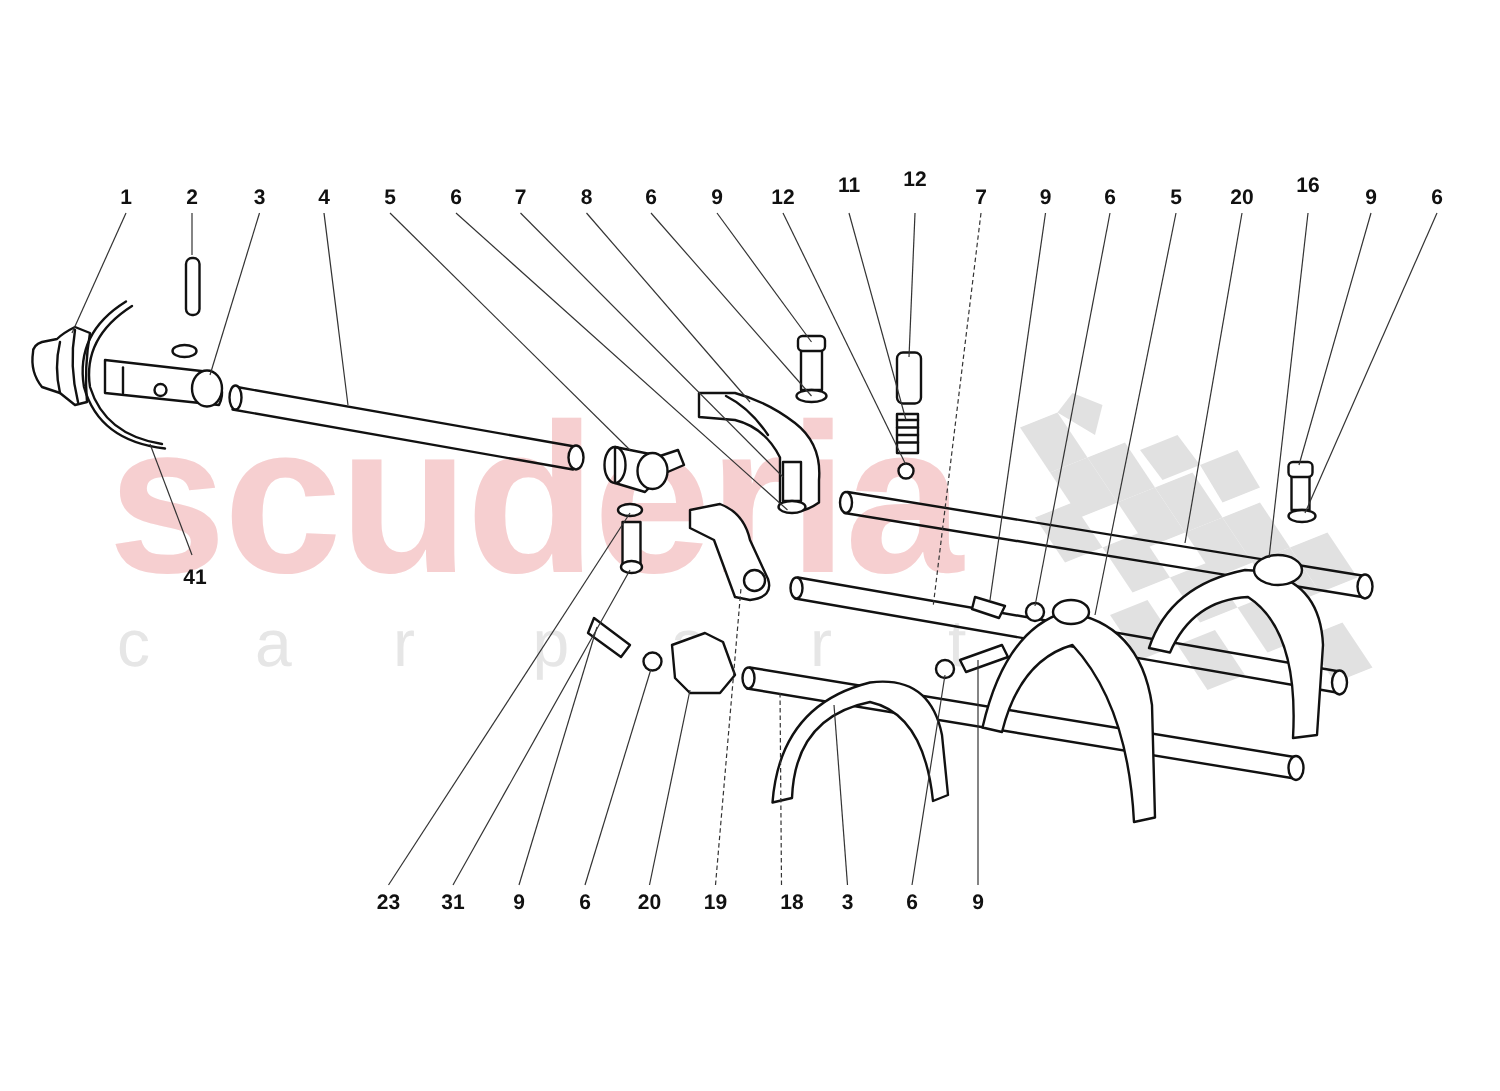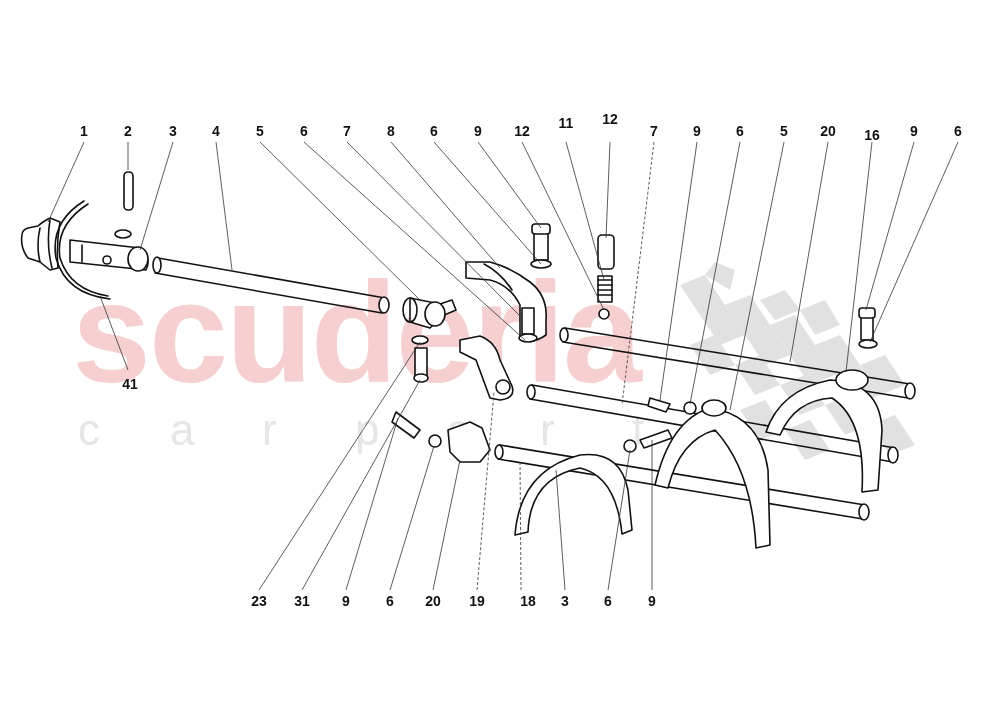--- a/index.html
+++ b/index.html
@@ -201,21 +201,21 @@
   <div class="label" style="left:434px;top:124px">6</div>
   <div class="label" style="left:478px;top:124px">9</div>
   <div class="label" style="left:522px;top:124px">12</div>
   <div class="label" style="left:566px;top:116px">11</div>
   <div class="label" style="left:610px;top:112px">12</div>
   <div class="label" style="left:654px;top:124px">7</div>
   <div class="label" style="left:697px;top:124px">9</div>
   <div class="label" style="left:740px;top:124px">6</div>
   <div class="label" style="left:784px;top:124px">5</div>
   <div class="label" style="left:828px;top:124px">20</div>
-  <div class="label" style="left:872px;top:128px">16</div>
+  <div class="label" style="left:872px;top:116px">16</div>
   <div class="label" style="left:914px;top:124px">9</div>
   <div class="label" style="left:958px;top:124px">6</div>
 
   <div class="label" style="left:130px;top:377px">41</div>
 
   <div class="label" style="left:259px;top:594px">23</div>
   <div class="label" style="left:302px;top:594px">31</div>
   <div class="label" style="left:346px;top:594px">9</div>
   <div class="label" style="left:390px;top:594px">6</div>
   <div class="label" style="left:433px;top:594px">20</div>

